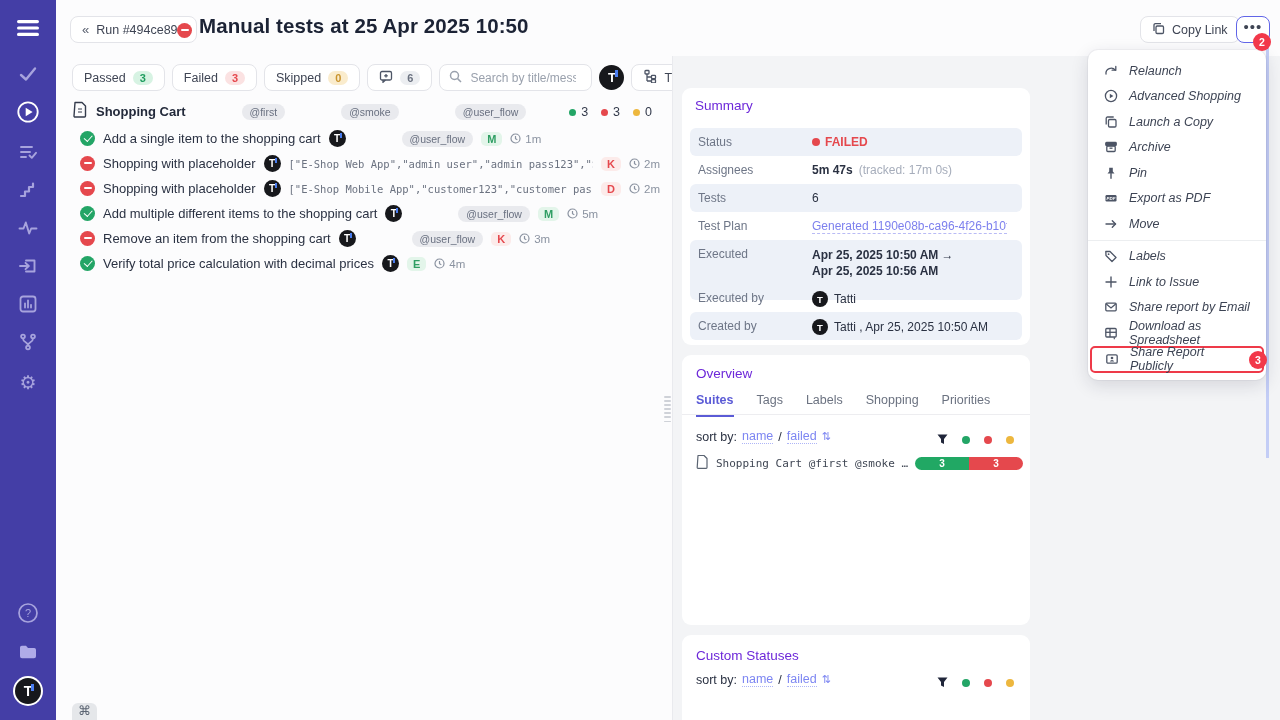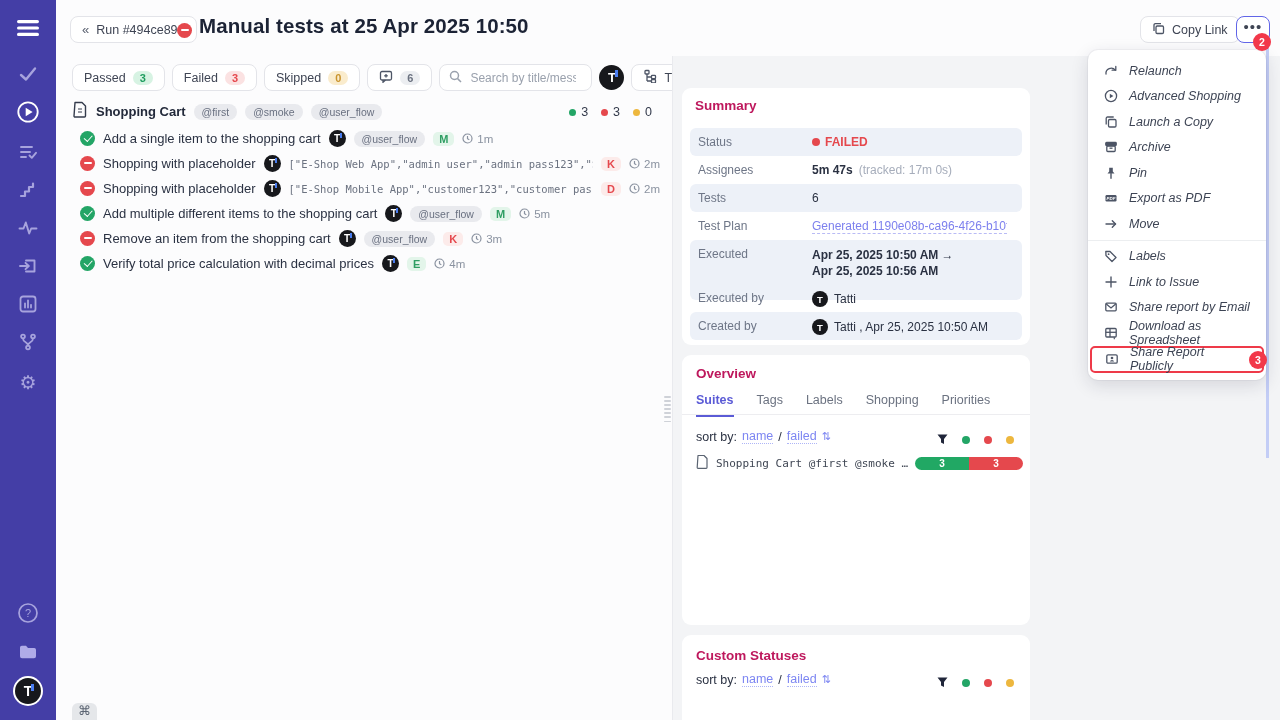--- a/index.html
+++ b/index.html
@@ -45,21 +45,21 @@
   .search-box input{border:none;outline:none;font-size:12px;color:#3f4554;width:110px;background:transparent;
                     font-family:"Liberation Sans",sans-serif;}
   .search-box input::placeholder{color:#9aa1ad;}
   .mini-avatar{width:25px;height:25px;border-radius:50%;background:#17181c;color:#fff;display:flex;align-items:center;
                justify-content:center;font-size:13px;font-weight:bold;position:relative;cursor:pointer;}
   .mini-avatar i{position:absolute;right:6px;top:5px;width:3px;height:7px;background:#4a7df0;font-style:normal;}
 
   
   .suite-row{position:absolute;left:72px;top:101px;width:588px;display:flex;align-items:center;gap:8px;}
   .suite-name{font-size:13px;font-weight:700;color:#232a3b;}
-  .tag-pill{background:#e9eaee;color:#697080;border-radius:9px;font-size:10.5px;padding:2px 8px;white-space:nowrap;}
+  .tag-pill{background:#e9eaee;color:#697080;border-radius:9px;font-size:10.5px;padding:2px 8px;white-space:nowrap;margin-left:48px;}
   .suite-counts{margin-left:auto;display:flex;align-items:center;gap:13px;font-size:12.5px;color:#333a4b;padding-right:8px;}
   .cdot{display:inline-block;width:7px;height:7px;border-radius:50%;margin-right:5px;}
   .dot-g{background:#23a566;} .dot-r{background:#e5484d;} .dot-y{background:#edb73e;}
   .trow{position:absolute;left:80px;width:580px;height:21px;display:flex;align-items:center;gap:8px;cursor:pointer;}
   .st-ic{width:15px;height:15px;border-radius:50%;flex:none;position:relative;}
   .st-pass{background:#23a566;}
   .st-pass::after{content:"";position:absolute;left:3.6px;top:4.3px;width:7px;height:3.5px;
                   border-left:1.9px solid #fff;border-bottom:1.9px solid #fff;transform:rotate(-48deg);}
   .st-fail{background:#e5484d;}
   .st-fail::after{content:"";position:absolute;left:3.5px;top:6.4px;width:8px;height:2.1px;background:#fff;border-radius:2px;}
@@ -73,21 +73,21 @@
   .tb-g{background:#e3f5ea;color:#2f9e63;}
   .tb-r{background:#fcebea;color:#e5484d;}
   .t-time{display:flex;align-items:center;gap:4px;color:#8a92a0;font-size:11.5px;white-space:nowrap;}
 
   
   .vdiv{position:absolute;left:672px;top:56px;width:1px;height:664px;background:#e9eaee;}
   .drag-dots{position:absolute;left:664px;top:396px;width:7px;display:flex;flex-direction:column;gap:2.5px;}
   .drag-dots b{height:1.6px;background:#cfd2d8;border-radius:2px;}
   .right-pane{position:absolute;left:673px;top:56px;width:607px;height:664px;background:#f3f4f6;}
   .card{position:absolute;background:#fff;border-radius:9px;}
-  .card-h{font-size:13.5px;font-weight:700;color:#be185d;}
+  .card-h{font-size:13.5px;font-weight:400;color:#6d28d9;}
 
   
   .sum-card{left:682px;top:88px;width:348px;height:257px;}
   .sum-title{position:absolute;left:13px;top:10px;}
   .srow{position:absolute;left:8px;width:332px;display:flex;align-items:flex-start;border-radius:6px;}
   .srow.stripe{background:#edf1f8;}
   .s-label{width:122px;flex:none;font-size:12px;color:#6e7687;padding:7px 0 0 8px;}
   .s-val{font-size:12px;color:#2a3142;padding-top:7px;display:flex;align-items:center;gap:6px;flex-wrap:wrap;}
   .failed-txt{color:#e5484d;font-weight:700;font-size:12px;display:flex;align-items:center;gap:5px;}
   .failed-txt::before{content:"";width:8px;height:8px;border-radius:50%;background:#e5484d;display:inline-block;}

